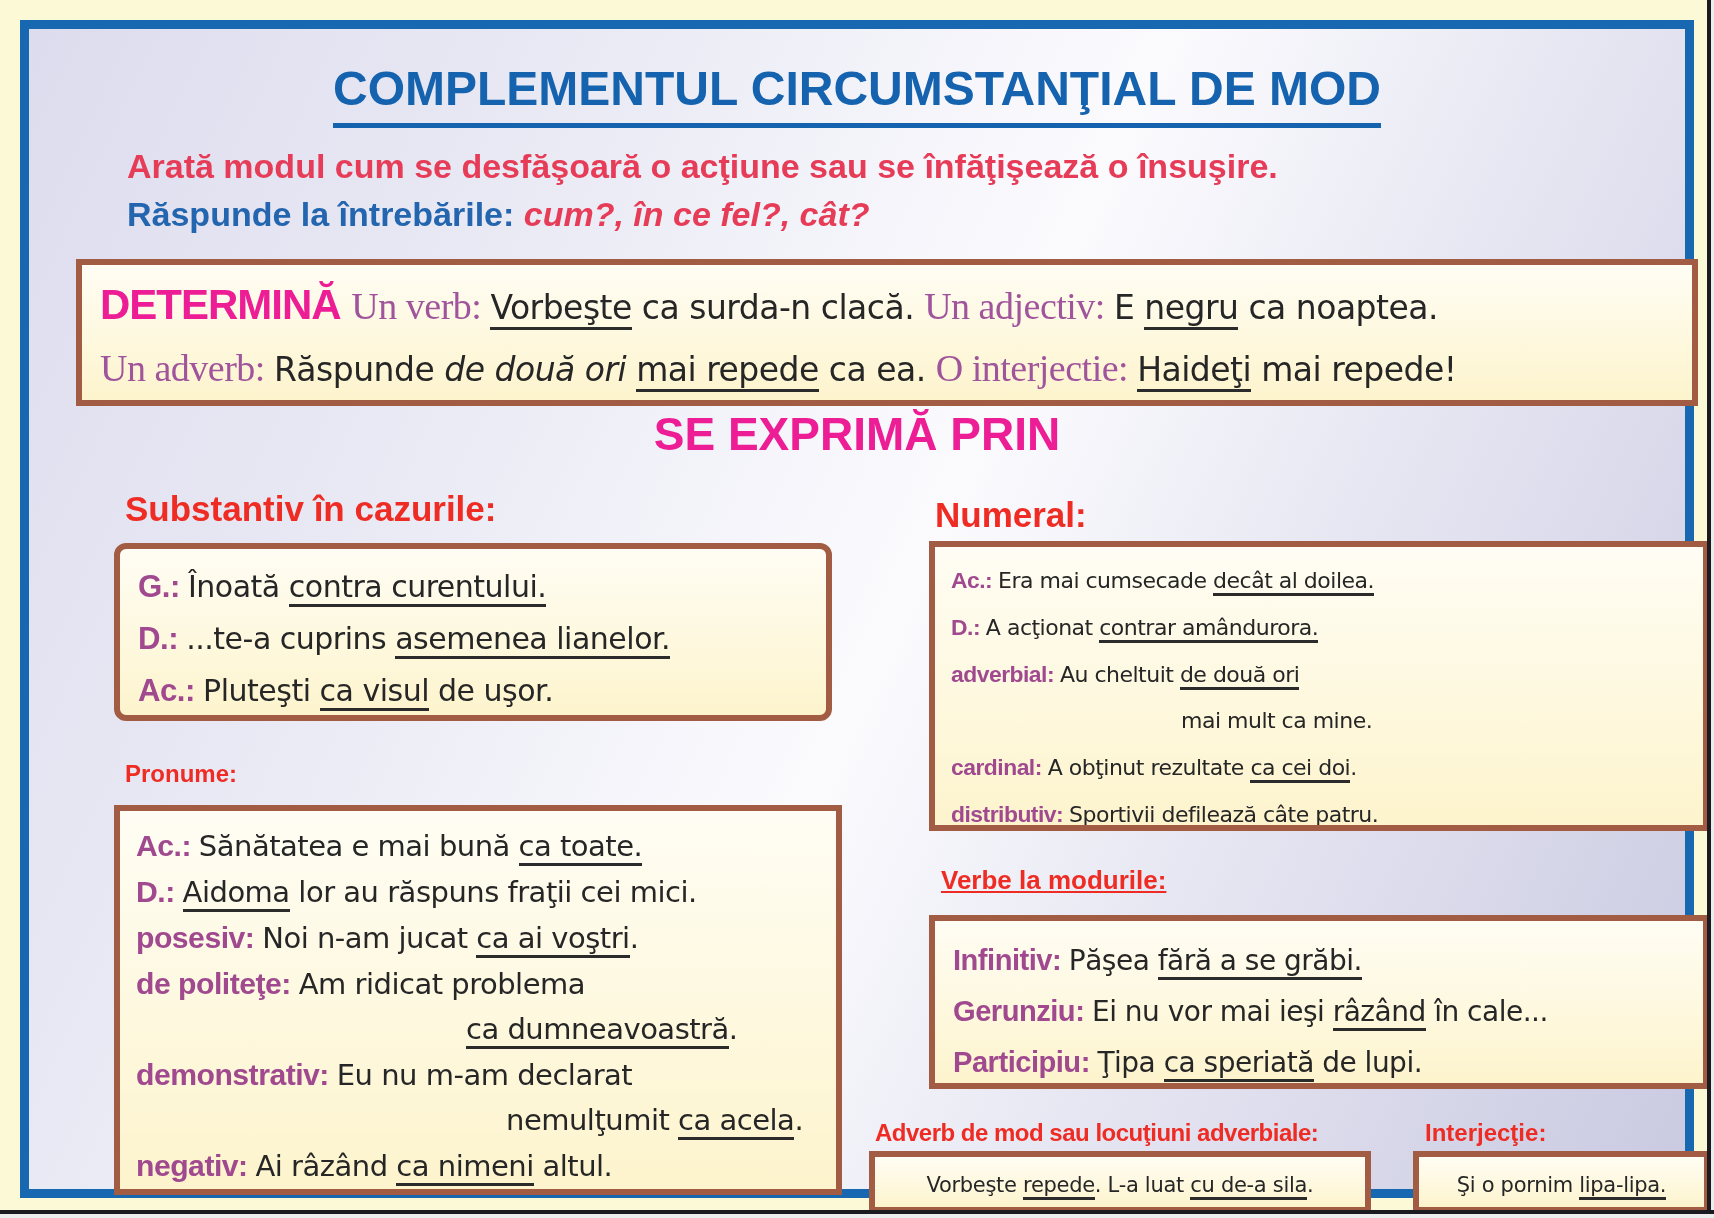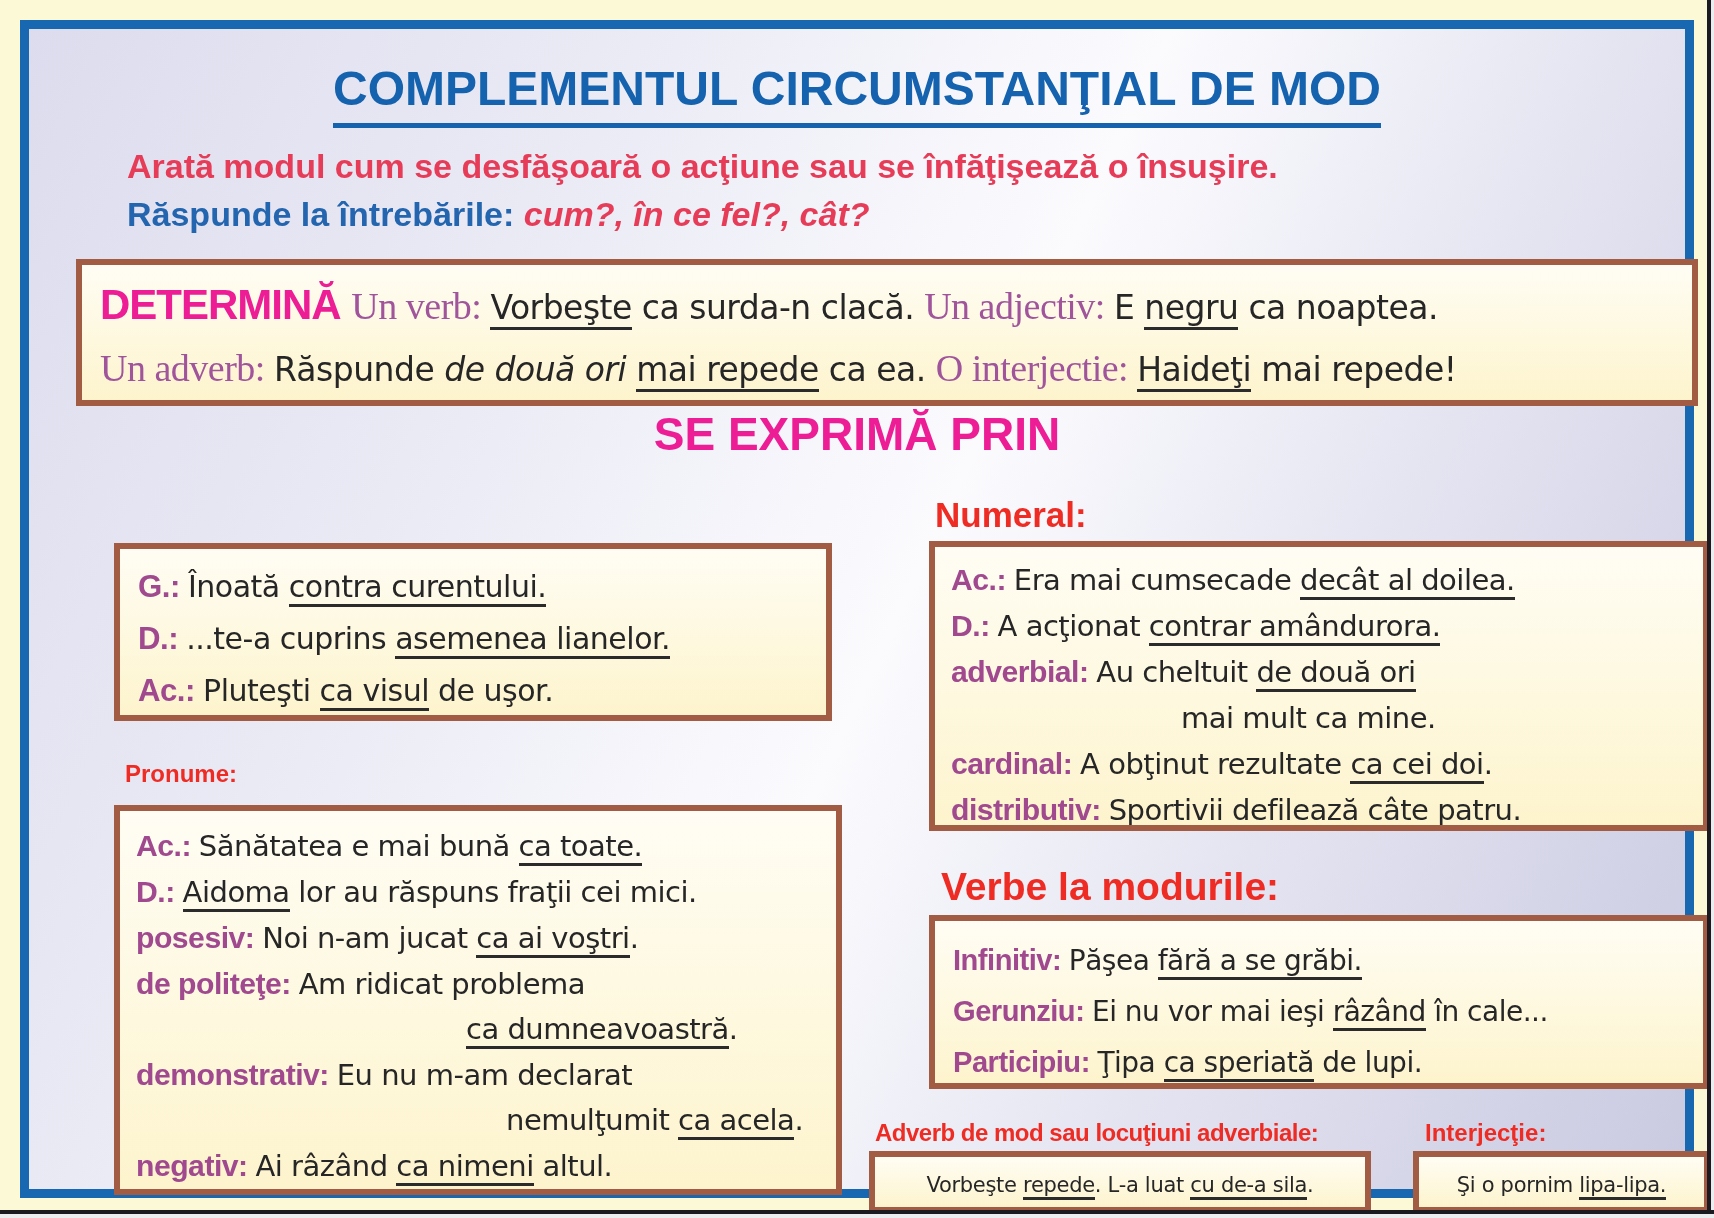--- a/index.html
+++ b/index.html
@@ -36,38 +36,38 @@
     font-family:"Liberation Sans",sans-serif;font-weight:bold;
     font-size:46px;color:#ed1e95;
   }
   .h-red{
     position:absolute;font-family:"Liberation Sans",sans-serif;
     font-weight:bold;color:#ee2c24;white-space:nowrap;
   }
   #h-subst{left:96px;top:460px;font-size:35px;}
   #h-pron{left:96px;top:731px;font-size:24px;}
   #h-num{left:906px;top:466px;font-size:35px;}
-  #h-verbe{left:912px;top:836px;font-size:39px;}
+  #h-verbe{left:912px;top:836px;font-size:26px;text-decoration:underline;}
   #h-adv{left:846px;top:1090px;font-size:24px;letter-spacing:-0.5px;}
   #h-int{left:1396px;top:1090px;font-size:24px;}
   .creambox{
     position:absolute;box-sizing:border-box;
     border:6px solid #a35c44;
     background:linear-gradient(180deg,#fffdf4 0%,#fdf4cd 100%);
     overflow:hidden;color:#262626;
   }
   .tline{white-space:nowrap;}
   #det{left:47px;top:230px;width:1622px;height:147px;padding:10px 18px;
        font-size:33px;line-height:60px;letter-spacing:-0.5px;}
   #box-subst{left:85px;top:514px;width:718px;height:178px;padding:12px 18px;
-       font-size:30px;line-height:52px;letter-spacing:-0.5px;}
+       font-size:30px;line-height:52px;letter-spacing:-0.5px;border-radius:12px;}
   #box-pron{left:85px;top:776px;width:728px;height:390px;padding:12px 16px;
        font-size:29px;line-height:45px;letter-spacing:-0.5px;}
   #box-num{left:900px;top:512px;width:780px;height:290px;padding:10px 16px;
-       font-size:29px;line-height:46px;letter-spacing:-0.5px;}
+       font-size:22px;line-height:46px;letter-spacing:-0.5px;}
   #box-verbe{left:900px;top:886px;width:780px;height:174px;padding:14px 18px;
        font-size:28px;line-height:50px;letter-spacing:-0.5px;}
   #box-adv{left:840px;top:1122px;width:502px;height:62px;padding:7px 6px;
        font-size:21px;line-height:42px;text-align:center;letter-spacing:-0.3px;}
   #box-int{left:1384px;top:1122px;width:297px;height:62px;padding:7px 6px;
        font-size:21px;line-height:42px;text-align:center;letter-spacing:-0.3px;}
   
   .sg-mag{color:#ed1e95;font-family:"Liberation Sans",sans-serif;font-weight:bold;
           font-size:42px;letter-spacing:-1px;}
   .sg-cat{color:#a0549b;font-family:Liberation Serif, serif;font-size:38px;}
@@ -96,20 +96,21 @@
     <span class="blue">Răspunde la întrebările: </span><span class="redit">cum?, în ce fel?, cât?</span>
   </div>
 
   <div id="det" class="creambox">
       <div class="tline"><span class="sg-mag">DETERMINĂ </span><span class="sg-cat"> Un verb: </span><span class="sg-u">Vorbeşte</span><span class="sg-t"> ca surda-n clacă. </span><span class="sg-cat">Un adjectiv: </span><span class="sg-t">E </span><span class="sg-u">negru</span><span class="sg-t"> ca noaptea.</span></div>
       <div class="tline"><span class="sg-cat">Un adverb: </span><span class="sg-t">Răspunde </span><span class="sg-i">de două ori </span><span class="sg-u">mai repede</span><span class="sg-t"> ca ea. </span><span class="sg-cat">O interjectie: </span><span class="sg-u">Haideţi</span><span class="sg-t"> mai repede!</span></div>
     </div>
 
   <div class="seexprima">SE EXPRIMĂ PRIN</div>
 
+  <div id="h-subst" class="h-red">Substantiv în cazurile:</div>
   <div id="box-subst" class="creambox">
       <div class="tline"><span class="sg-lab">G.: </span><span class="sg-t">Înoată </span><span class="sg-u">contra curentului.</span></div>
       <div class="tline"><span class="sg-lab">D.: </span><span class="sg-t">...te-a cuprins </span><span class="sg-u">asemenea lianelor.</span></div>
       <div class="tline"><span class="sg-lab">Ac.: </span><span class="sg-t">Pluteşti </span><span class="sg-u">ca visul</span><span class="sg-t"> de uşor.</span></div>
     </div>
 
   <div id="h-pron" class="h-red">Pronume:</div>
   <div id="box-pron" class="creambox">
       <div class="tline"><span class="sg-lab">Ac.: </span><span class="sg-t">Sănătatea e mai bună </span><span class="sg-u">ca toate.</span></div>
       <div class="tline"><span class="sg-lab">D.: </span><span class="sg-u">Aidoma</span><span class="sg-t"> lor au răspuns fraţii cei mici.</span></div>

